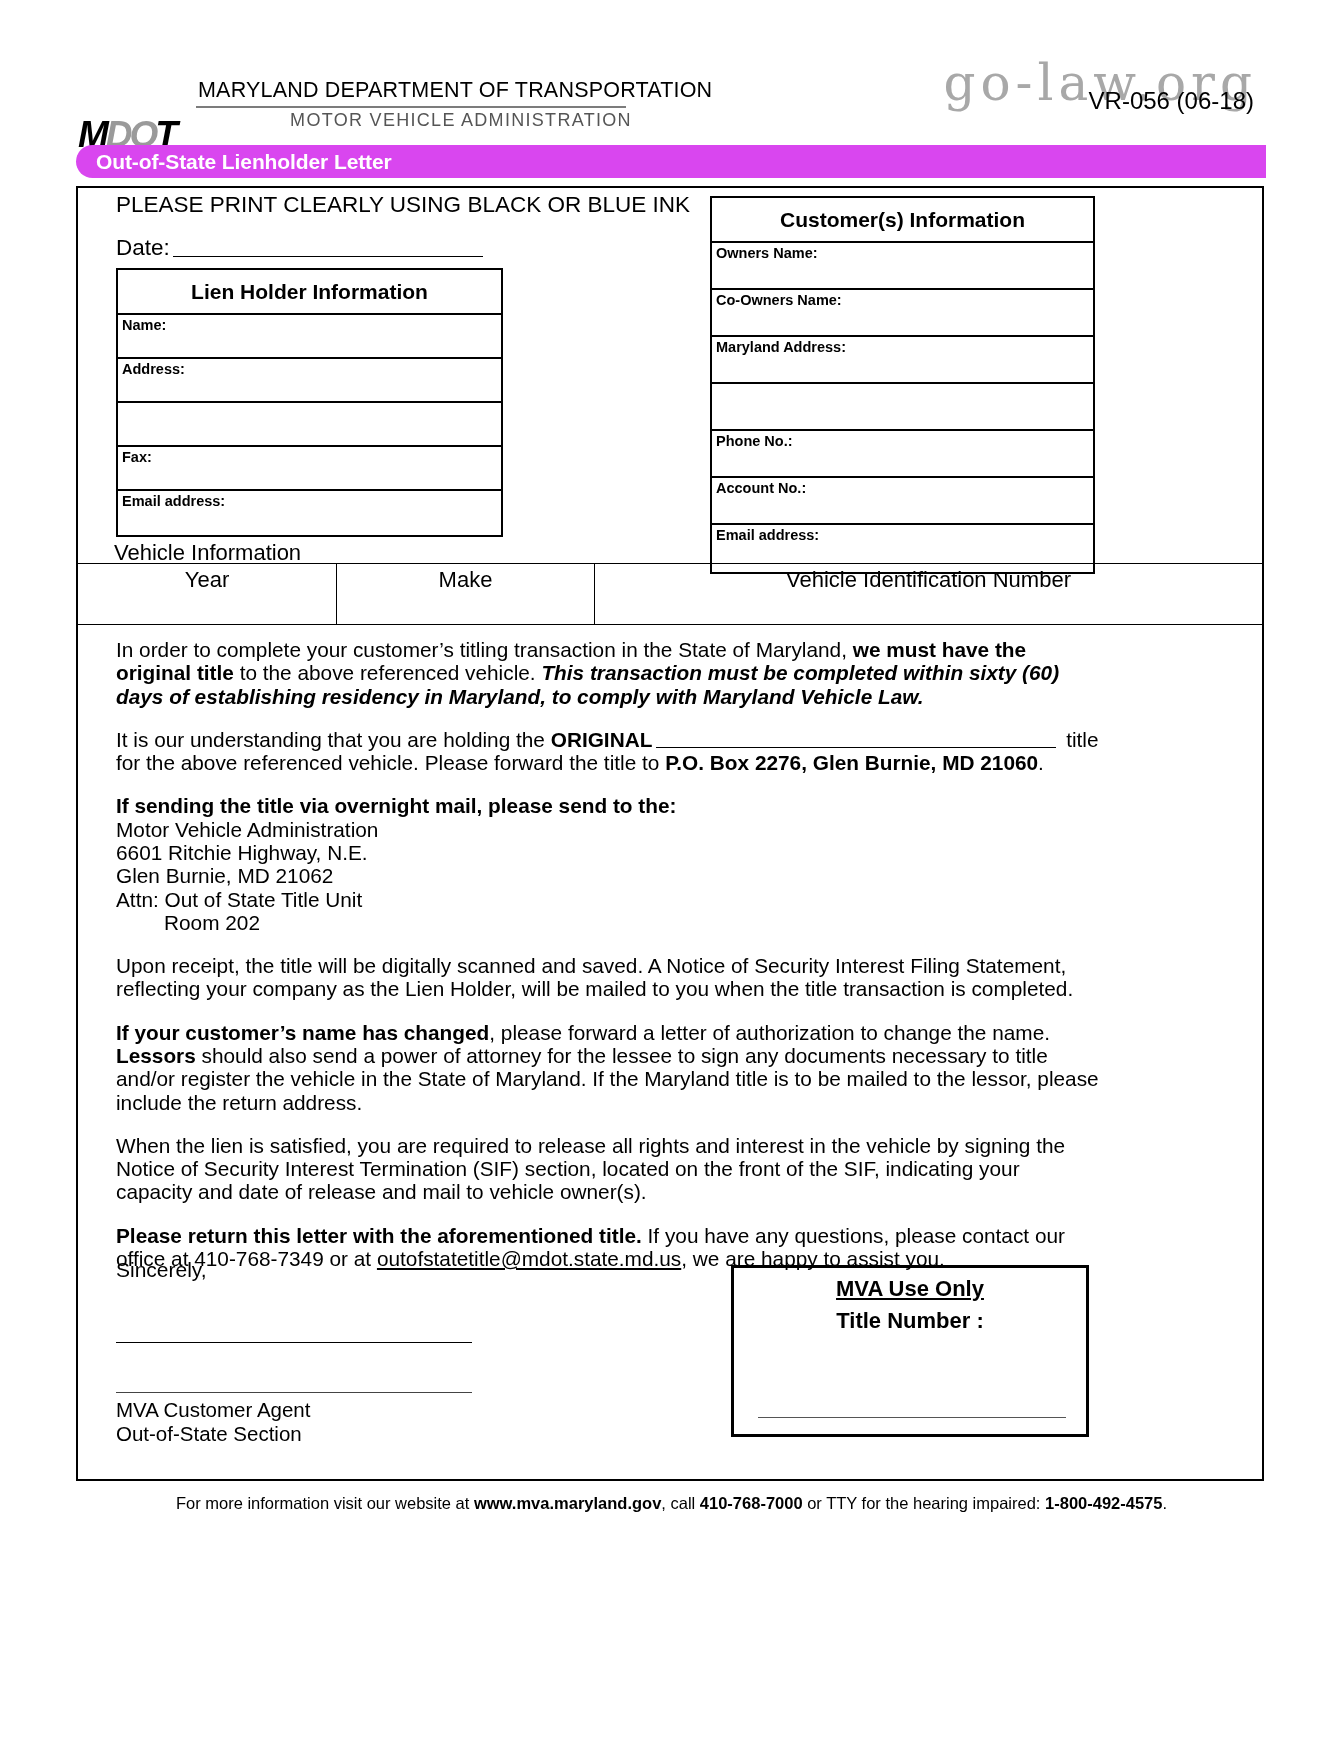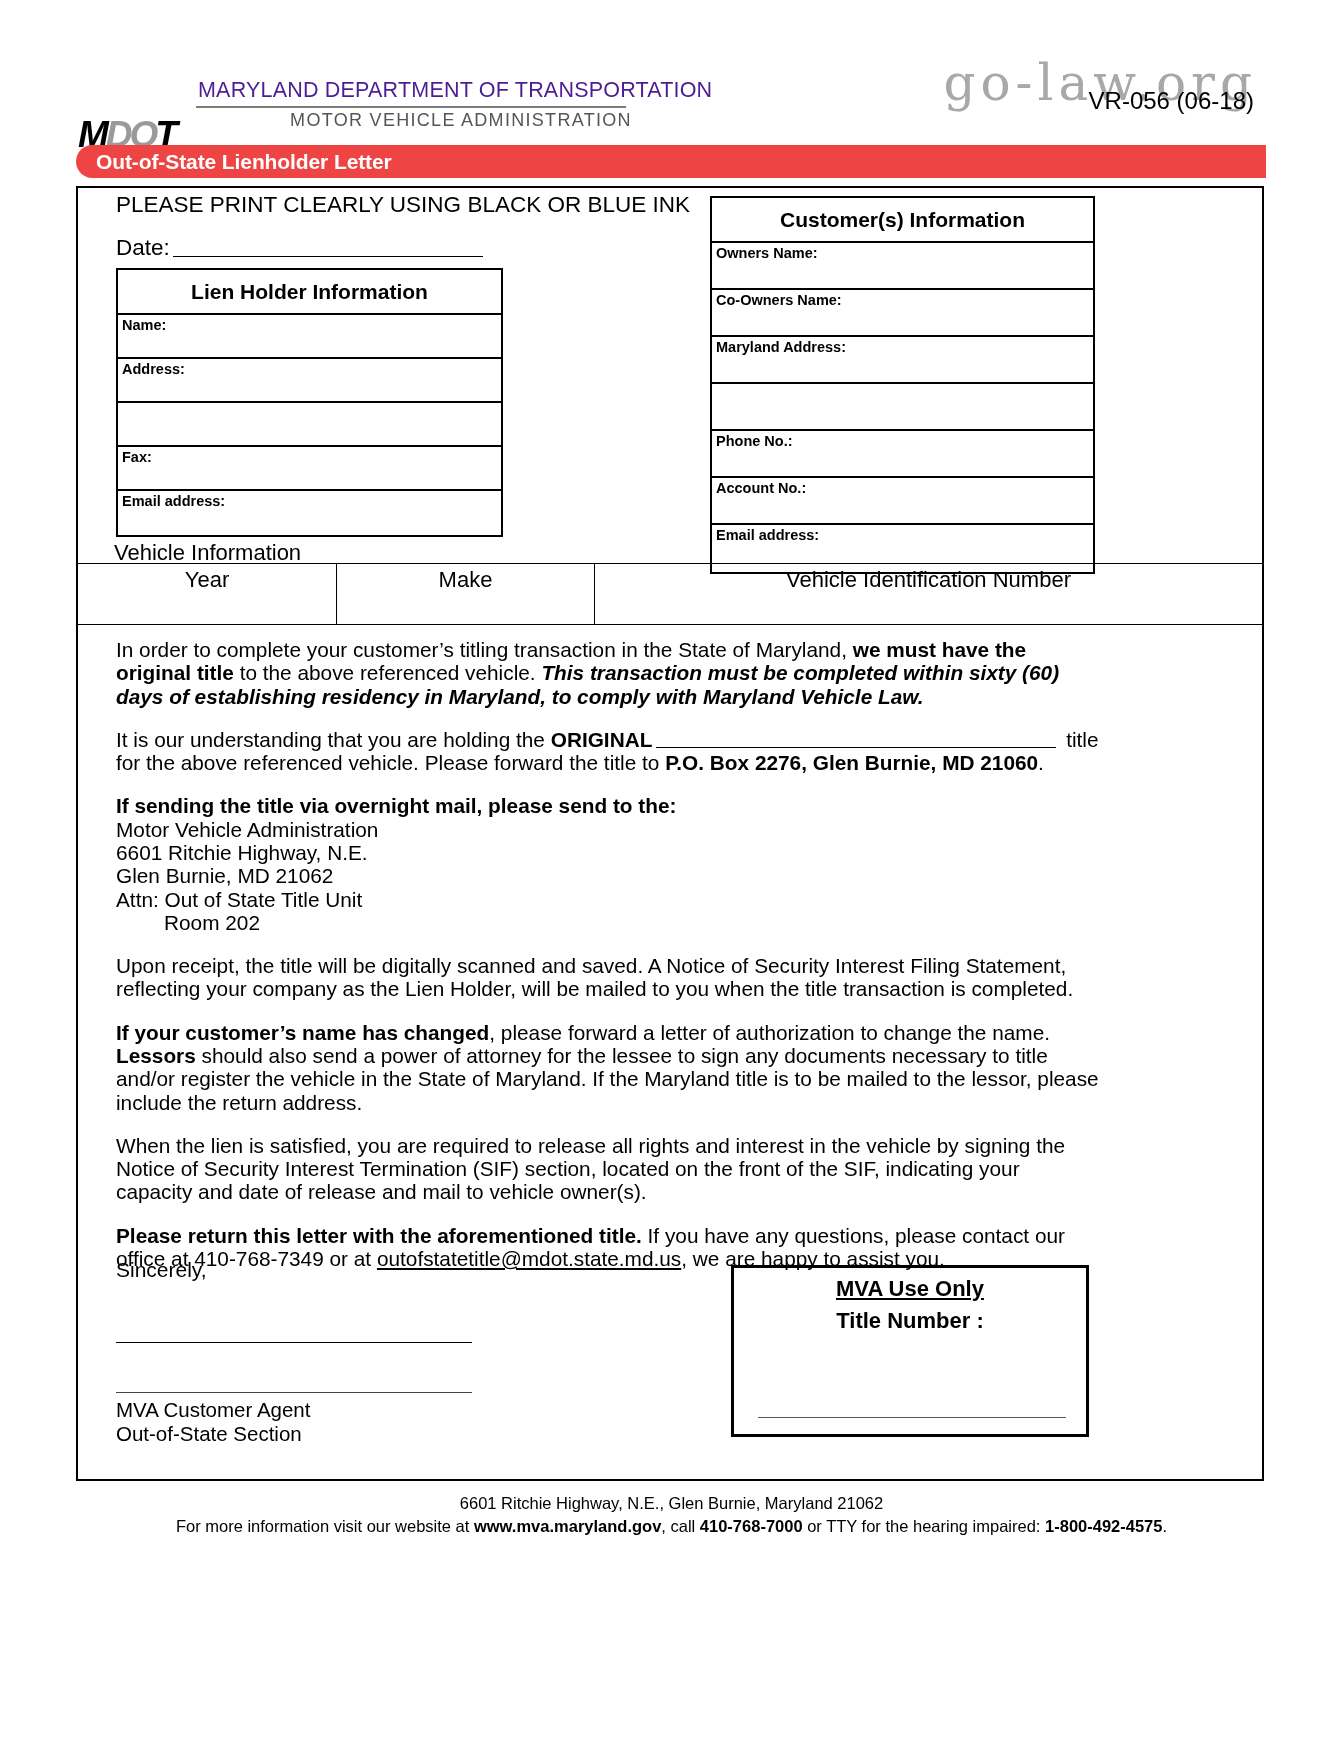--- a/index.html
+++ b/index.html
@@ -47,21 +47,21 @@
   .mdot-logo .mid {
     color: #9a9a9a;
   }
   .agency-name {
     position: absolute;
     left: 120px;
     top: 16px;
     font-size: 21.5px;
     font-weight: normal;
     letter-spacing: 0.2px;
-    color: #4c1d95;
+    color: #000000;
     white-space: nowrap;
   }
   .agency-rule {
     position: absolute;
     left: 118px;
     top: 44px;
     width: 430px;
     height: 2px;
     background: #7c7c7c;
   }
@@ -96,21 +96,21 @@
     white-space: nowrap;
   }
 
   
   .title-bar {
     position: absolute;
     left: 76px;
     top: 145px;
     width: 1190px;
     height: 33px;
-    background: #ef4444;
+    background: #d946ef;
     border-top-left-radius: 17px;
     border-bottom-left-radius: 17px;
   }
   .title-bar-text {
     position: absolute;
     left: 20px;
     top: 5px;
     color: #ffffff;
     font-size: 21px;
     font-weight: bold;
@@ -449,17 +449,16 @@
     <div>Out-of-State Section</div>
   </div>
 
   <div class="mva-box">
     <div class="mva-title">MVA Use Only</div>
     <div class="mva-sub">Title Number :</div>
     <div class="mva-line"></div>
   </div>
 
   <div class="footer">
-    <div>6601 Ritchie Highway, N.E., Glen Burnie, Maryland 21062</div>
     <div><span>For more information visit our website at </span><b>www.mva.maryland.gov</b><span>, call </span><b>410-768-7000</b><span> or TTY for the hearing impaired: </span><b>1-800-492-4575</b><span>.</span></div>
   </div>
 
 </div>
 
 </body></html>

